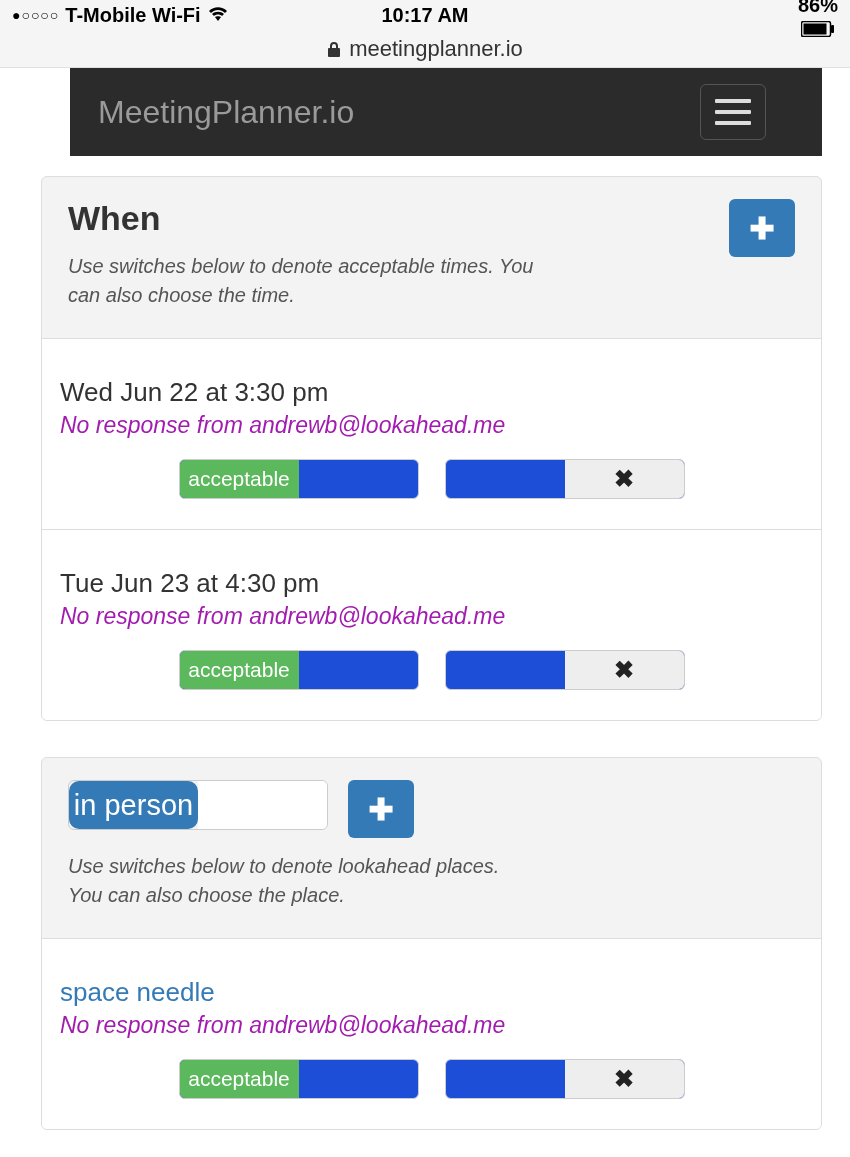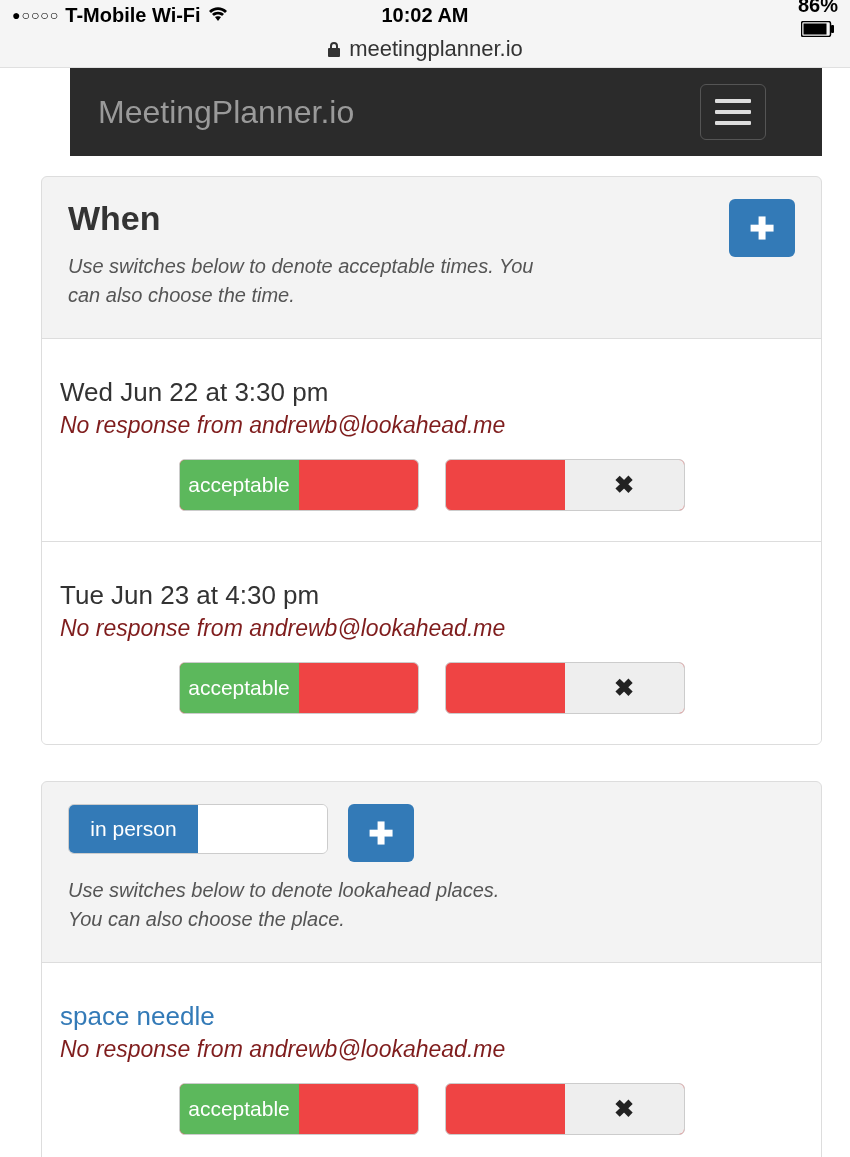--- a/index.html
+++ b/index.html
@@ -132,21 +132,22 @@
     overflow:hidden;
     flex-shrink:0;
   }
   .mode-toggle .on {
     flex:1;
     background:#337ab7;
     color:#fff;
     display:flex;
     align-items:center;
     justify-content:center;
-    font-size:21px;
+    font-size:29px;
+    border-radius:10px;
   }
   .mode-toggle .off {
     flex:1;
     background:#fff;
   }
 
   .panel-item {
     background:#fff;
     border-top:1px solid #ddd;
     padding:18px 18px 30px 18px;
@@ -154,36 +155,36 @@
   .item-title {
     font-size:26px;
     color:#333;
     margin-bottom:4px;
     margin-top:20px;
   }
   .item-title.link { color:#337ab7; }
   .item-sub {
     font-size:23px;
     font-style:italic;
-    color:#7f1d1d;
+    color:#a21caf;
     margin-bottom:20px;
   }
   .switch-row {
     display:flex;
     gap:26px;
     justify-content:center;
   }
   .switch {
     width:240px;
-    height:52px;
+    height:40px;
     border:1px solid #ccc;
     border-radius:6px;
     display:flex;
     overflow:hidden;
-    background:#ef4444;
+    background:#1d4ed8;
     text-align:right;
   }
   .switch .half { flex:1; display:flex; align-items:center; justify-content:center; font-size:21px; }
   .switch .green { background:#5cb85c; color:#fff; }
   .switch .grey { background:#eee; color:#333; position:relative; }
   .x-mark { font-size:24px; font-weight:900; color:#222; }
 
   .navbar-outer {
     background:#2b2b2b;
     margin-left:70px;
@@ -196,21 +197,21 @@
 <div class="status-bar">
   <div class="status-left">
     <span class="dots">●○○○○</span>
     <span>T-Mobile Wi-Fi</span>
     <span class="wifi-icon">
       <svg width="22" height="16" viewBox="0 0 22 16">
           <path d="M11 15 L8 11 C9 10 13 10 14 11 Z M5 8 C8 5 14 5 17 8 L15 10 C13 8 9 8 7 10 Z M2 5 C7 0 15 0 20 5 L18 7 C14 3 8 3 4 7 Z" fill="#000"></path>
         </svg>
     </span>
   </div>
-  <div class="status-center">10:02 AM</div>
+  <div class="status-center">10:17 AM</div>
   <div class="status-right">
     <span>86%</span>
     <span class="battery-icon">
       <svg width="34" height="16" viewBox="0 0 34 16">
           <rect x="0.5" y="0.5" width="29" height="15" rx="2" fill="none" stroke="#000" stroke-width="1.5"></rect>
           <rect x="2.5" y="2.5" width="23" height="11" fill="#000"></rect>
           <rect x="30" y="4" width="3" height="8" rx="1" fill="#000"></rect>
         </svg>
     </span>
   </div>

